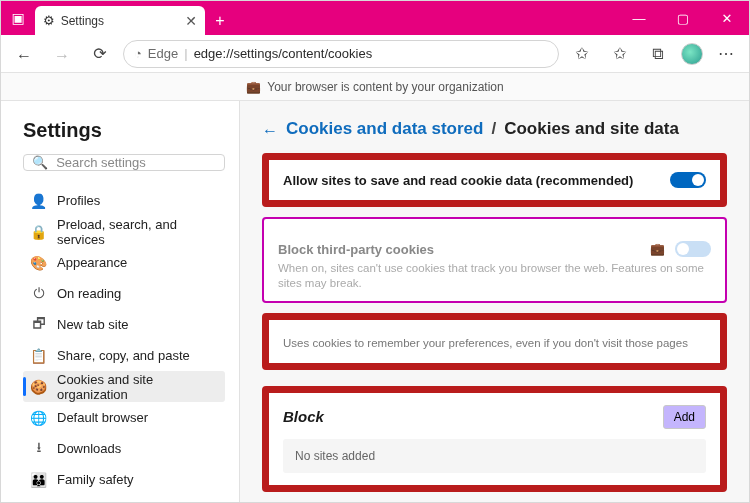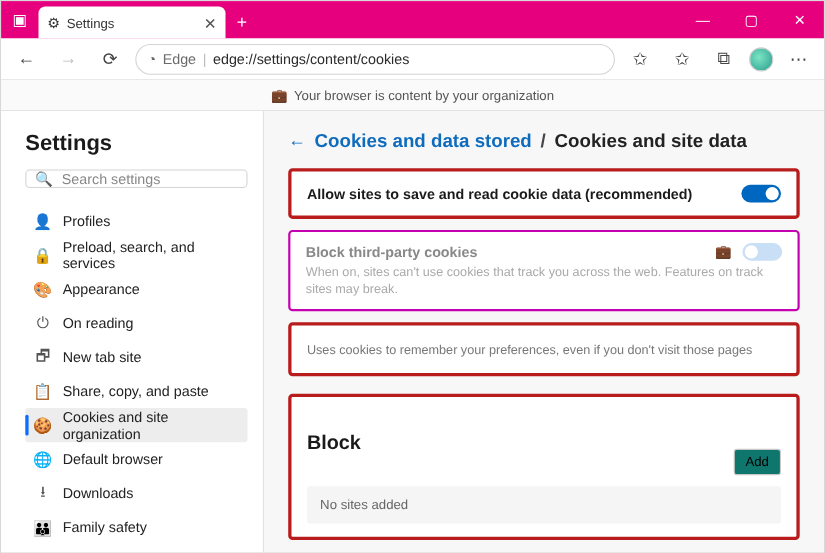--- a/index.html
+++ b/index.html
@@ -42,38 +42,38 @@
   .nav-item.active { background: #ededed; }
   .nav-item.active::before { content: ""; position: absolute; left: 0; top: 6px; bottom: 6px; width: 3px; background: #0d6efd; border-radius: 2px; }
 
   .content { flex: 1; padding: 18px 22px 10px 22px; overflow: hidden; }
   .crumb { display: flex; align-items: center; gap: 8px; font-size: 17px; font-weight: 600; margin-bottom: 14px; }
   .crumb .back { color: #0f6cbd; font-size: 16px; }
   .crumb .link { color: #0f6cbd; }
   .crumb .sep2 { color: #444; }
   .toPx { color: #222; }
 
-  .card { background: #fff; border: 3px solid #b91c1c; border-radius: 4px; padding: 12px 14px; margin-bottom: 10px; }
+  .card { background: #fff; border: 7px solid #b91c1c; border-radius: 4px; padding: 12px 14px; margin-bottom: 10px; }
   .row { display: flex; align-items: center; gap: 10px; }
   .row .lbl { font-size: 13px; font-weight: 600; }
   .desc { font-size: 11.5px; color: #777; margin-top: 4px; line-height: 1.3; }
   .row .grow { flex: 1; }
 
   .toggle { width: 36px; height: 16px; border-radius: 10px; background: #0067c0; position: relative; margin-left: auto; }
   .toggle::after { content: ""; position: absolute; top: 2px; right: 2px; width: 12px; height: 12px; border-radius: 50%; background: #fff; }
   .toggle.off { background: #c9dff5; }
   .toggle.off::after { left: 2px; right: auto; }
 
   .highlight { border: 2px solid #c400b0; }
 
   .chev { font-size: 16px; color: #666; }
 
   .section-head { display: flex; align-items: center; }
-  .section-head .lbl { font-size: 18px; font-weight: 600; }
-  .addbtn { margin-left: auto; border: 1px solid #c8c8c8; background: #0f766e; border-radius: 3px; font-size: 12px; padding: 4px 10px; margin-top: 35px; }
+  .section-head .lbl { font-size: 15px; font-weight: 600; font-style: italic; }
+  .addbtn { margin-left: auto; border: 1px solid #c8c8c8; background: #c4b5fd; border-radius: 3px; font-size: 12px; padding: 4px 10px; }
 
   .noitems { background: #f5f5f5; border-radius: 3px; margin-top: 10px; font-size: 12px; color: #666; padding: 10px 12px; }
   .org-lock { font-size: 12px; color: #888; }
 </style>
 </head>
 <body>
 
 <div class="wrap">
 
   <div class="titlebar">
@@ -180,28 +180,28 @@
       </div>
 
       <div class="card">
         <div class="row">
           <span class="lbl">Allow sites to save and read cookie data (recommended)</span>
           <div class="grow"></div>
           <div class="toggle"></div>
         </div>
       </div>
 
-      <div class="card highlight" style="padding-top:10px;padding-bottom:10px">
+      <div class="card highlight" style="padding-top:22px;padding-bottom:10px">
         <div class="row">
           <span class="lbl" style="color:#888;font-weight:600">Block third-party cookies</span>
           <div class="grow"></div>
           <span class="org-lock">💼</span>
           <div class="toggle off"></div>
         </div>
-        <div class="desc" style="color:#aaa">When on, sites can't use cookies that track you across the web. Features on track sites may break.</div>
+        <div class="desc" style="color:#aaa">When on, sites can't use cookies that track you browser the web. Features on some sites may break.</div>
       </div>
 
       <div class="card">
         <div class="desc">Uses cookies to remember your preferences, even if you don't visit those pages</div>
       </div>
 
 
       <div class="card" style="margin-top:16px">
         <div class="section-head">
           <span class="lbl">Block</span>

